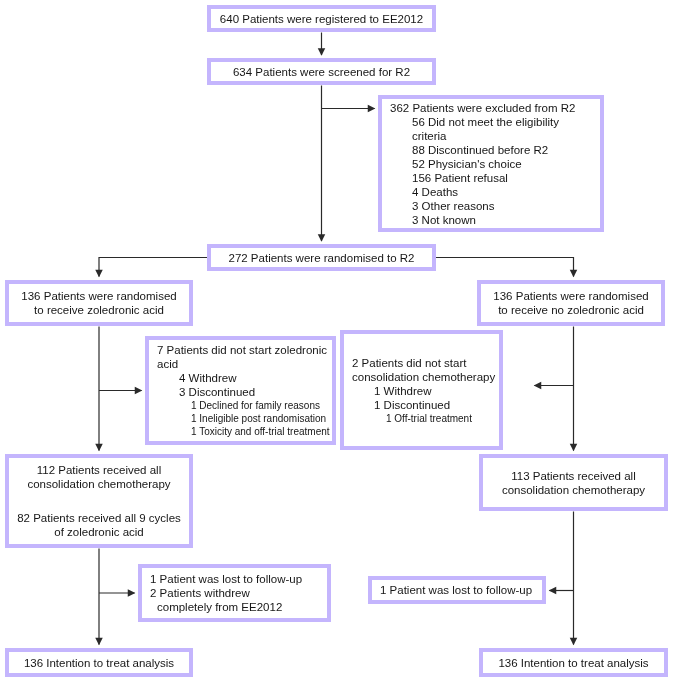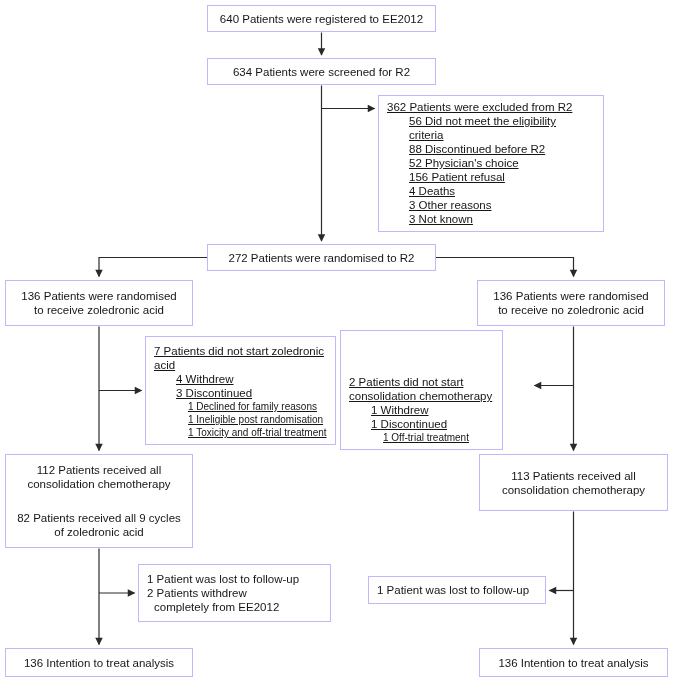--- a/index.html
+++ b/index.html
@@ -17,30 +17,30 @@
   }
   .connectors {
     position: absolute;
     left: 0; top: 0;
     width: 673px; height: 685px;
     pointer-events: none;
   }
   .box {
     position: absolute;
     background: #ffffff;
-    border: 1px solid #c4b5fd;
+    border: 4px solid #c4b5fd;
     font-size: 11.5px;
     line-height: 14px;
     color: #161616;
     display: flex;
     flex-direction: column;
     justify-content: center;
     padding: 5px 8px;
   }
-  .box.top { justify-content: flex-end; text-decoration: underline; }
+  .box.top { justify-content: center; }
   .box.t-center { text-align: center; align-items: center; }
   .bline { white-space: nowrap; }
   .ind1 { padding-left: 22px; }
   .ind2 { padding-left: 34px; }
   .small { font-size: 10px; line-height: 13px; }
   .gap4 { }
   .gap12 { margin-top: 20px; }
 </style>
 </head>
 <body>

